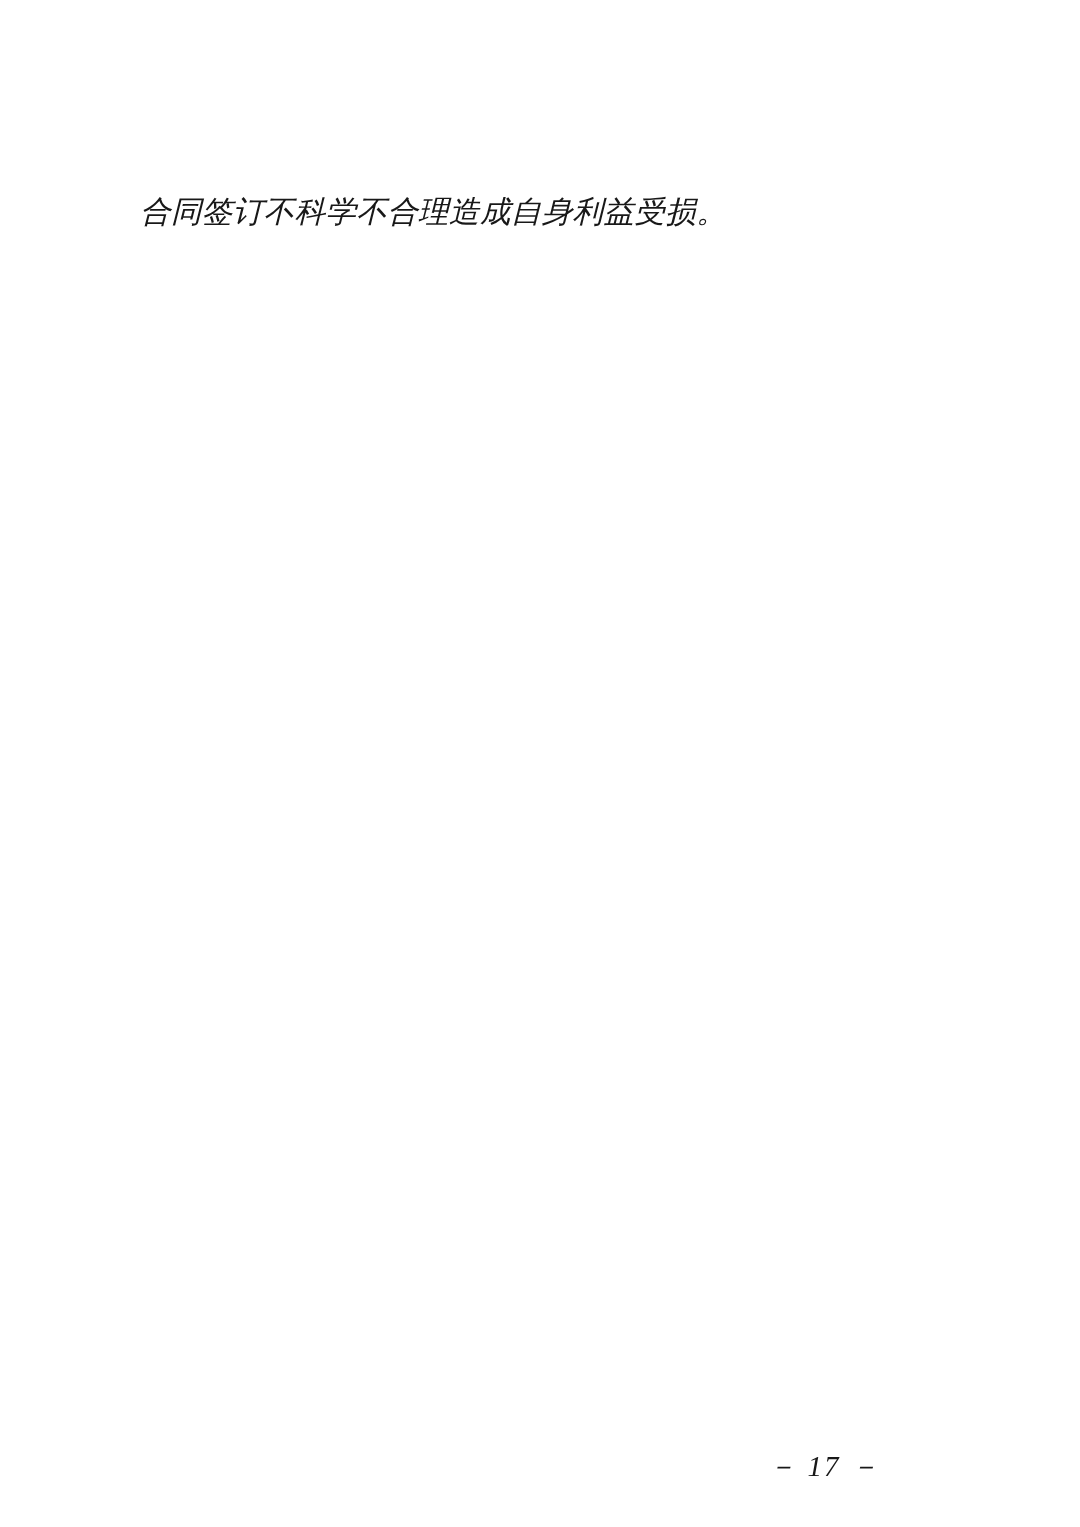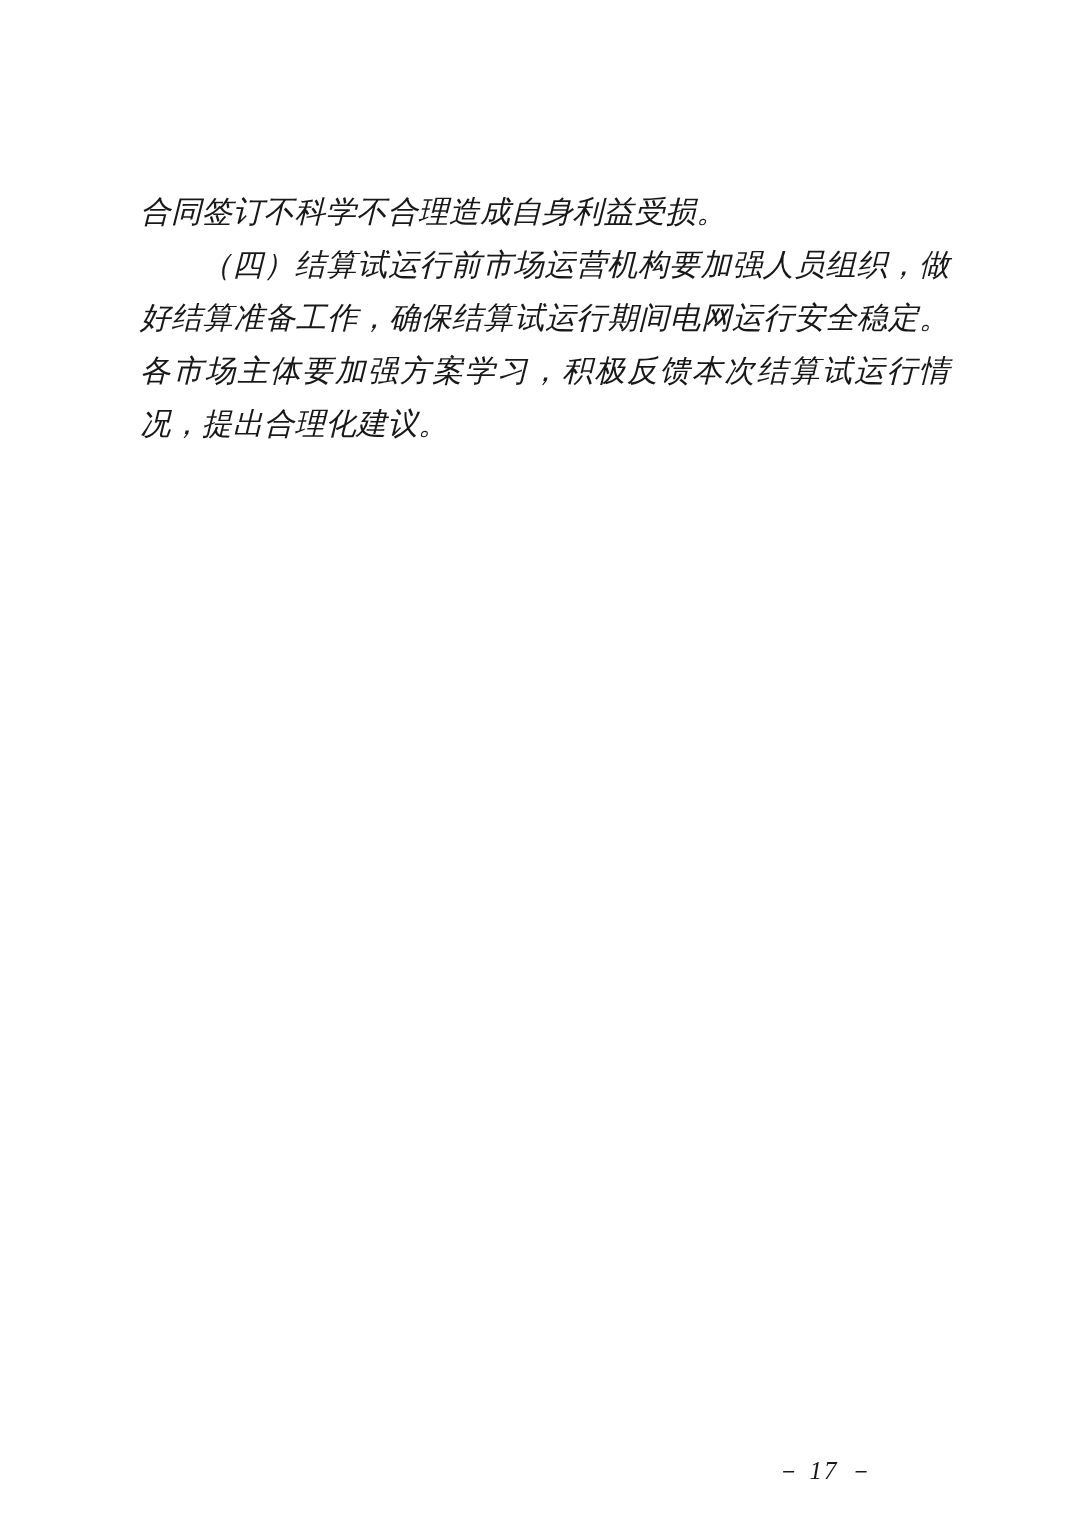--- a/index.html
+++ b/index.html
@@ -36,37 +36,36 @@
   }
   .para.indent {
     text-indent: 61px;
   }
   .page-number {
     position: absolute;
     left: 8px;
     right: 0;
     bottom: 48px;
     text-align: center;
-    font-size: 25px;
+    font-size: 29px;
     letter-spacing: 2px;
     color: #181818;
     font-family: "Liberation Serif", "DejaVu Serif", serif;
   }
   .page-number .pn-inner {
     display: inline-block;
     margin-left: 560px;
   }
 </style>
 </head>
 <body>
 
 <div class="page">
 
   <div class="body-area">
     <p class="para">合同签订不科学不合理造成自身利益受损。</p>
-    <p class="para indent">（四）结算试运行前市场运营机构要加强人员组织，做好结算准备工作，确保结算试运行期间电网运行安全稳定。各市场主体要加强方案学习，积极反馈本次结算试运行情况，提出合理化建议。</p>
   </div>
 
   <div class="page-number">
     <span class="pn-inner">－ 17 －</span>
   </div>
 
 </div>
 
 </body></html>

